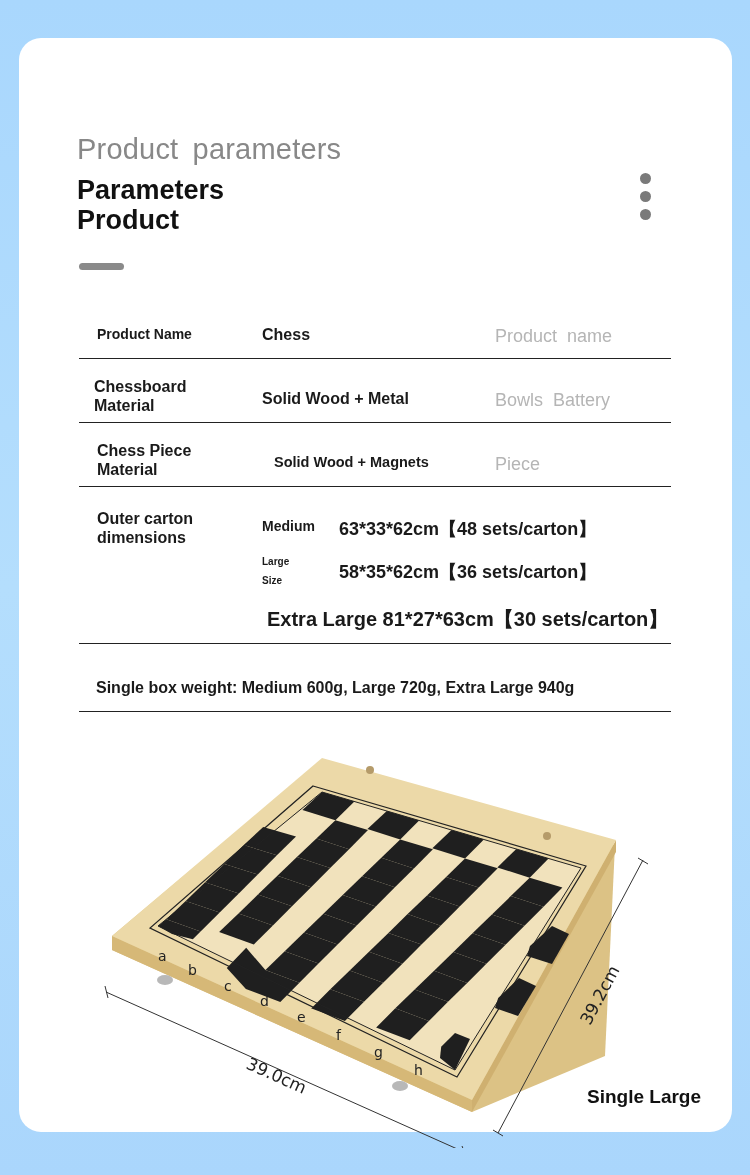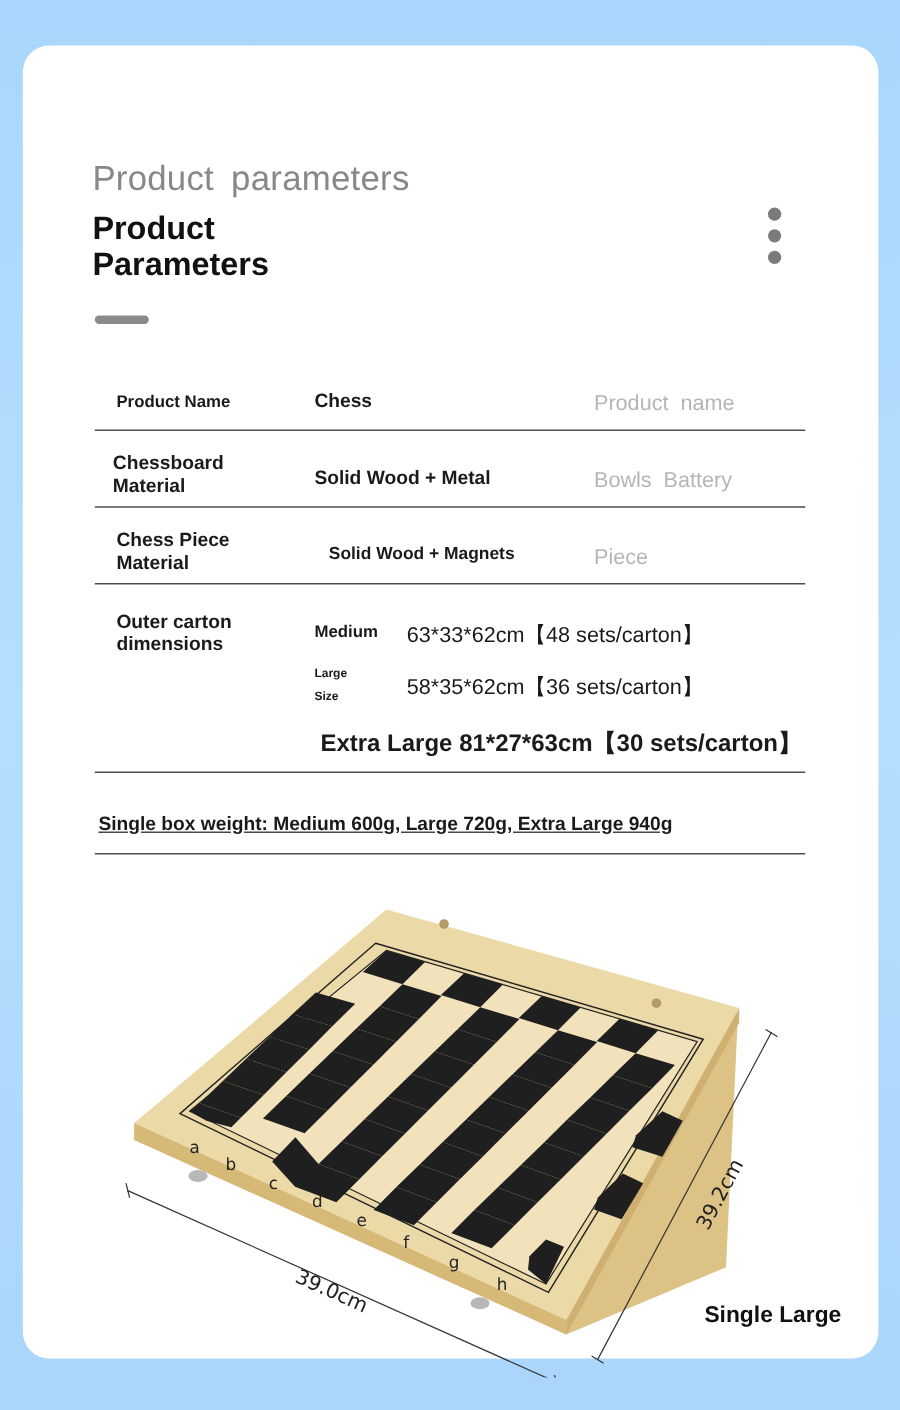--- a/index.html
+++ b/index.html
@@ -16,37 +16,37 @@
   .subtitle { left:77px; top:97px; font-size:29px; color:#888888; letter-spacing:0.2px; word-spacing:6px; }
   .title { left:77px; top:139px; font-size:27px; font-weight:bold; color:#111; line-height:30px; }
   .title-bar { left:79px; top:227px; width:45px; height:7px; border-radius:4px; background:#8a8a8a; }
   .dot { width:11px; height:11px; border-radius:50%; background:#7a7a7a; }
   .rule { left:79px; width:592px; height:1px; background:#222; }
   .lbl { font-size:16px; font-weight:bold; color:#1a1a1a; line-height:19px; }
   .lbl-sm { font-size:14px; font-weight:bold; color:#1a1a1a; }
   .val { font-size:16px; font-weight:bold; color:#1a1a1a; }
   .val-sm { font-size:14.5px; font-weight:bold; color:#1a1a1a; }
   .ghost { font-size:18px; color:#b5b5b5; word-spacing:5px; }
-  .dim { font-size:18px; font-weight:normal; color:#1a1a1a; }
+  .dim { font-size:18px; font-weight:bold; color:#1a1a1a; }
   .dim-sm { font-size:20px; font-weight:bold; color:#1a1a1a; }
   .size-lbl { font-size:10px; font-weight:bold; color:#1a1a1a; line-height:19px; }
   .weight { font-size:16px; font-weight:bold; color:#1a1a1a; }
   .extra-label { left:587px; top:1050px; font-size:19px; font-weight:bold; color:#111; }
   .board-wrap { left:100px; top:712px; width:560px; height:400px; }
   .dim-text { font-size:17px; fill:#222; font-family:"DejaVu Sans", sans-serif; }
 </style>
 </head>
 <body>
 
 <div class="card"></div>
 
 <div class="abs subtitle">Product parameters</div>
 <div class="abs title">
+  <div>Parameters</div>
   <div>Product</div>
-  <div>Parameters</div>
 </div>
 <div class="abs title-bar"></div>
 
 <div class="abs" style="left:640px;top:101px;width:11px;height:48px;">
   <div class="abs dot" style="left:0;top:0;"></div>
   <div class="abs dot" style="left:0;top:18px;"></div>
   <div class="abs dot" style="left:0;top:36px;"></div>
 </div>
 
 <div class="abs lbl-sm" style="left:97px;top:290px;">Product Name</div>
@@ -77,21 +77,21 @@
 <div class="abs lbl-sm" style="left:262px;top:482px;">Medium</div>
 <div class="abs dim" style="left:339px;top:481px;">63*33*62cm【48 sets/carton】</div>
 <div class="abs size-lbl" style="left:262px;top:516px;">
   <div>Large</div>
   <div>Size</div>
 </div>
 <div class="abs dim" style="left:339px;top:524px;">58*35*62cm【36 sets/carton】</div>
 <div class="abs dim-sm" style="left:267px;top:570px;">Extra Large 81*27*63cm【30 sets/carton】</div>
 <div class="abs rule" style="top:607px;"></div>
 
-<div class="abs weight" style="left:82px;top:643px;text-decoration:underline;">Single box weight: Medium 600g, Large 720g, Extra Large 940g</div>
+<div class="abs weight" style="left:96px;top:643px;">Single box weight: Medium 600g, Large 720g, Extra Large 940g</div>
 <div class="abs rule" style="top:675px;"></div>
 
 <div class="abs board-wrap">
   <svg width="560" height="400" viewBox="0 0 560 400" xmlns="http://www.w3.org/2000/svg">
 
     <polygon points="222,12 515,97 505,308 372,364 12,202 12,188" fill="#dcc285"></polygon>
     <polygon points="12,188 372,352 372,364 12,202" fill="#d6b877"></polygon>
     <polygon points="372,352 516,92 516,104 372,364" fill="#cfb070"></polygon>
 
     <polygon points="222,10 516,92 372,352 12,188" fill="#ecd9a8"></polygon>

